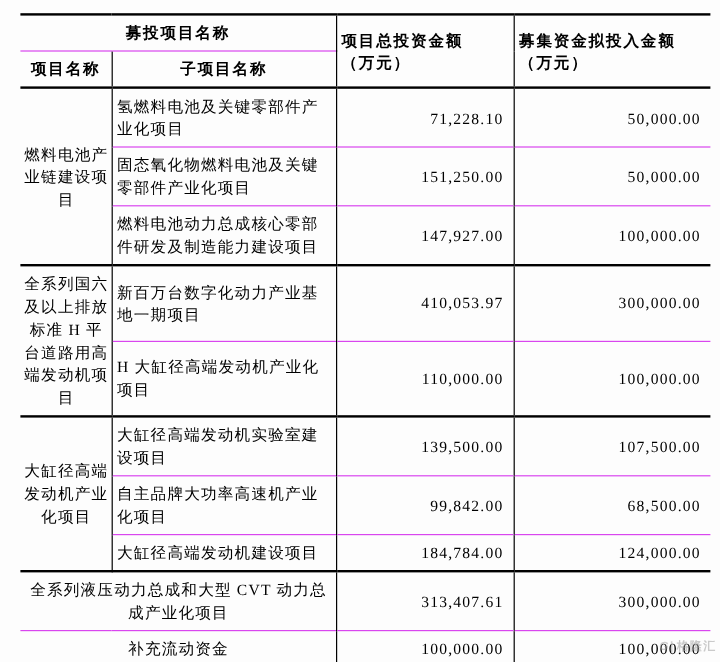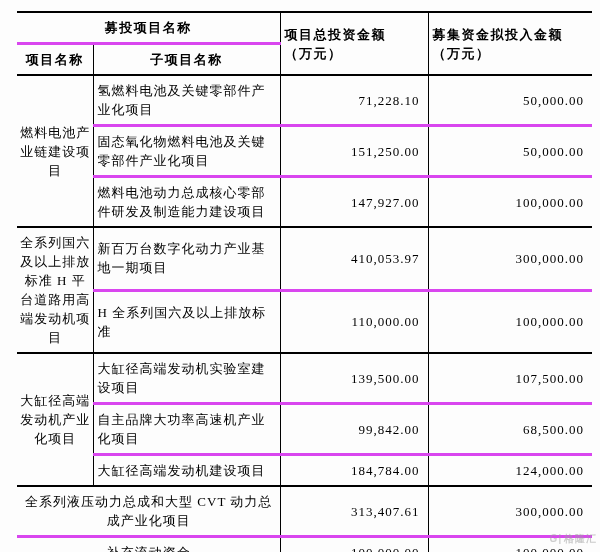--- a/index.html
+++ b/index.html
@@ -32,21 +32,21 @@
     letter-spacing: 1px;
     font-weight: normal;
   }
   th { text-align: center; font-weight: bold; letter-spacing: 1.5px; }
 
   
   .vl  { border-left: 1px solid #000; }
 
   
   .bt-thick th, .bt-thick td { border-top: 2px solid #000; }
-  .bt-thin  th, .bt-thin  td { border-top: 3px solid #d946ef; }
+  .bt-thin  th, .bt-thin  td { border-top: 1px solid #d946ef; }
 
   td.name  { text-align: center; padding-left: 2px; padding-right: 1px; }
   td.sub   { text-align: left; }
   td.num   { text-align: right; padding-right: 8px; font-variant-numeric: tabular-nums; }
 
   .hdr-line { display: block; text-align: left; }
 
   #watermark {
     position: absolute;
     right: 3px; bottom: 6px;
@@ -112,21 +112,21 @@
       <td class="vl num">100,000.00</td>
     </tr>
 
     <tr class="bt-thick">
       <td class="name" rowspan="2">全系列国六及以上排放标准 H 平台道路用高端发动机项目</td>
       <td class="vl sub">新百万台数字化动力产业基地一期项目</td>
       <td class="vl num">410,053.97</td>
       <td class="vl num">300,000.00</td>
     </tr>
     <tr class="bt-thin">
-      <td class="vl sub">H 全系列国六及以上排放标准</td>
+      <td class="vl sub">H 大缸径高端发动机产业化项目</td>
       <td class="vl num">110,000.00</td>
       <td class="vl num">100,000.00</td>
     </tr>
 
     <tr class="bt-thick">
       <td class="name" rowspan="3">大缸径高端发动机产业化项目</td>
       <td class="vl sub">大缸径高端发动机实验室建设项目</td>
       <td class="vl num">139,500.00</td>
       <td class="vl num">107,500.00</td>
     </tr>

